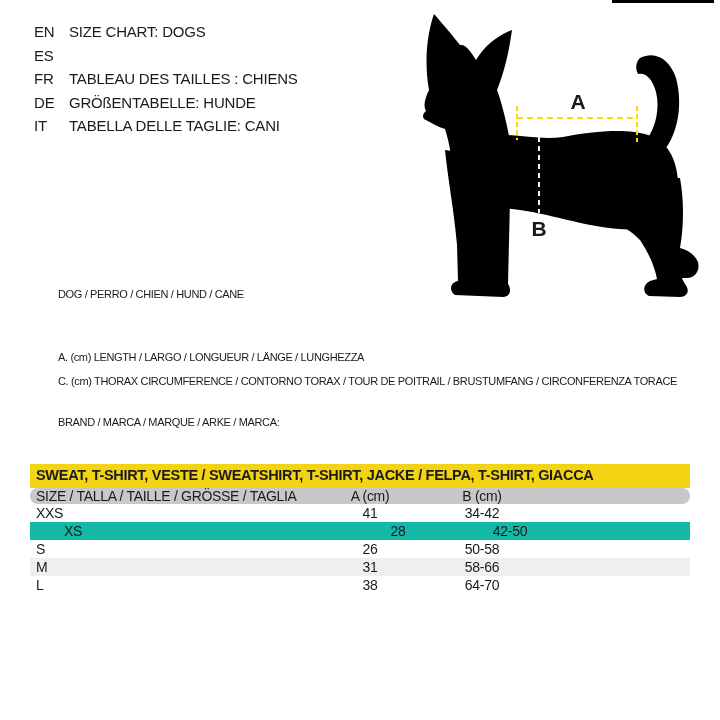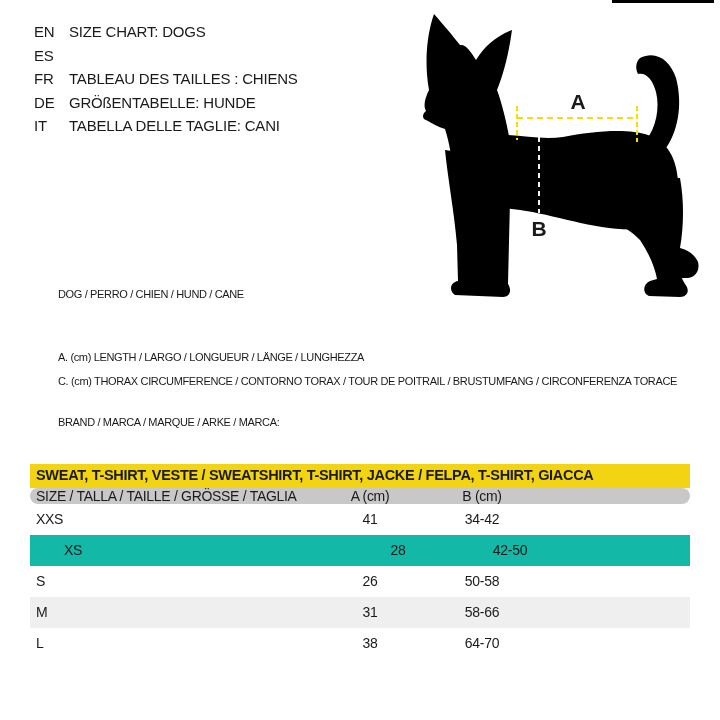--- a/index.html
+++ b/index.html
@@ -70,21 +70,21 @@
     line-height: 16.5px;
     white-space: nowrap;
   }
   .t-grid-row {
     display: grid;
     grid-template-columns: 260px 160px 64px 1fr;
     align-items: center;
     white-space: nowrap;
   }
   .t-head { height: 16px; }
-  .t-row  { height: 31px; }
+  .t-row  { height: 18px; }
   .c-size { padding-left: 6px; text-align: left; }
   .c-a, .c-b { text-align: center; }
 </style>
 </head>
 <body>
 
 <div class="page">
 
   <div class="lang-list">
 

